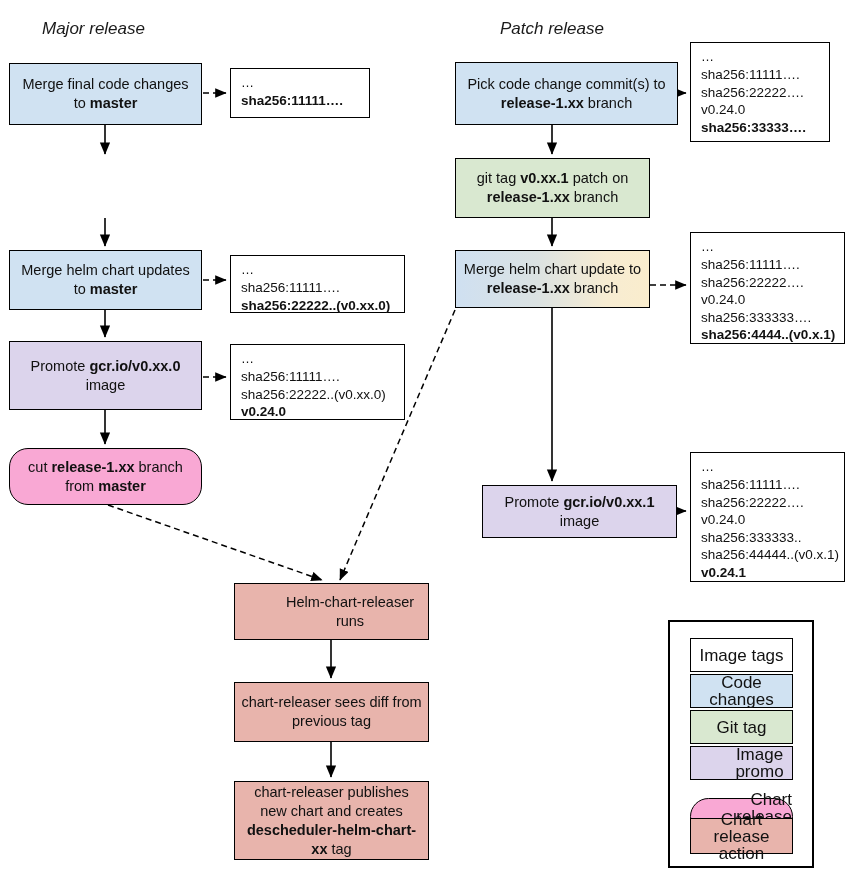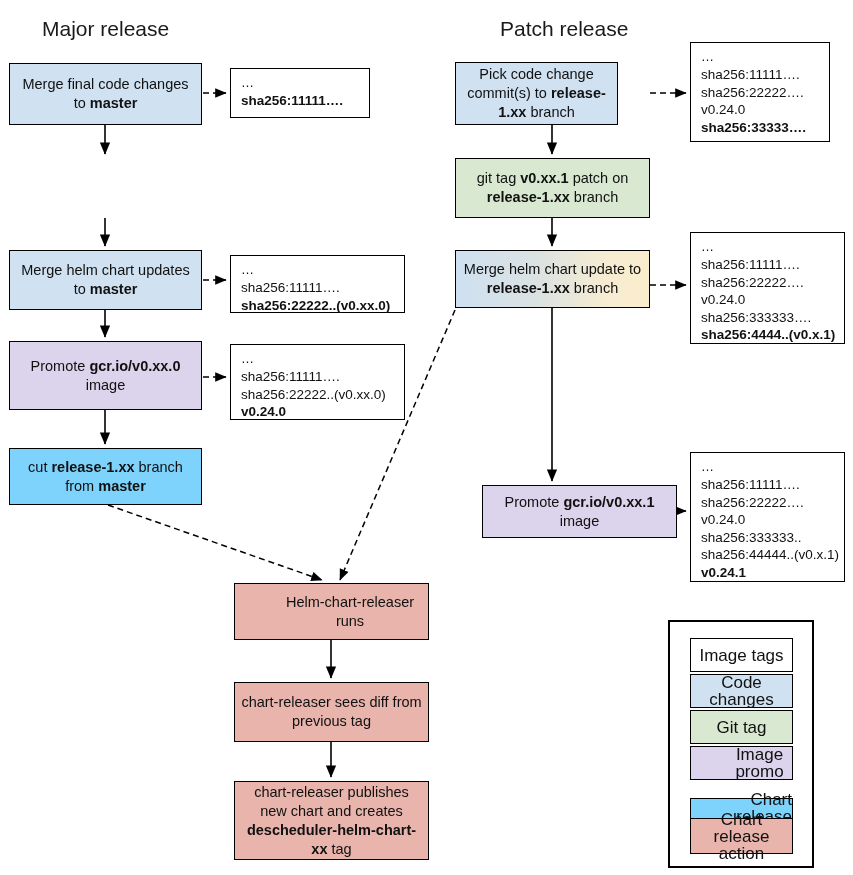--- a/index.html
+++ b/index.html
@@ -14,24 +14,25 @@
   }
   #canvas {
     position: relative;
     width: 853px;
     height: 875px;
     background: #ffffff;
     overflow: hidden;
   }
   .col-title {
     position: absolute;
-    font-size: 21px;
+    font-size: 17px;
     line-height: 20px;
     color: #1a1a1a;
     white-space: nowrap;
+    font-style: italic;
   }
   
   .node {
     position: absolute;
     box-sizing: border-box;
     border: 1.4px solid #000000;
     display: flex;
     align-items: center;
     justify-content: center;
     text-align: center;
@@ -39,21 +40,21 @@
     line-height: 19px;
     padding: 2px 6px;
     color: #111111;
   }
   .node .txt { display: block; width: 100%; }
   .node b { font-weight: bold; }
 
   .fill-code   { background: #d0e2f2; }
   .fill-gittag { background: #d9e8d0; }
   .fill-promo  { background: #dcd4ec; }
-  .fill-trigger{ background: #7dd3fc; }
+  .fill-trigger{ background: #f9a8d4; border-radius: 19px; }
   .fill-action { background: #e8b4ac; }
   .fill-white  { background: #ffffff; }
   .fill-grad   { background: linear-gradient(90deg, #cfe0f1 0%, #dbe2e2 42%, #f7ecd2 78%, #faedcd 100%); }
 
   
   .tagbox {
     position: absolute;
     box-sizing: border-box;
     border: 1.6px solid #000000;
     background: #ffffff;
@@ -152,21 +153,21 @@
   </div>
 
   <div class="node fill-promo" style="left:9px; top:341px; width:193px; height:69px;">
     <span class="txt">Promote <b>gcr.io/v0.xx.0</b> image</span>
   </div>
 
   <div class="node fill-trigger" style="left:9px; top:448px; width:193px; height:57px;">
     <span class="txt">cut <b>release-1.xx</b> branch from <b>master</b></span>
   </div>
 
-  <div class="node fill-code" style="left:455px; top:62px; width:163px; height:63px;">
+  <div class="node fill-code" style="left:455px; top:62px; width:223px; height:63px;">
     <span class="txt">Pick code change commit(s) to <b>release-1.xx</b> branch</span>
   </div>
 
   <div class="node fill-gittag" style="left:455px; top:158px; width:195px; height:60px;">
     <span class="txt">git tag <b>v0.xx.1</b> patch on <b>release-1.xx</b> branch</span>
   </div>
 
   <div class="node fill-grad" style="left:455px; top:250px; width:195px; height:58px;">
     <span class="txt">Merge helm chart update to <b>release-1.xx</b> branch</span>
   </div>

